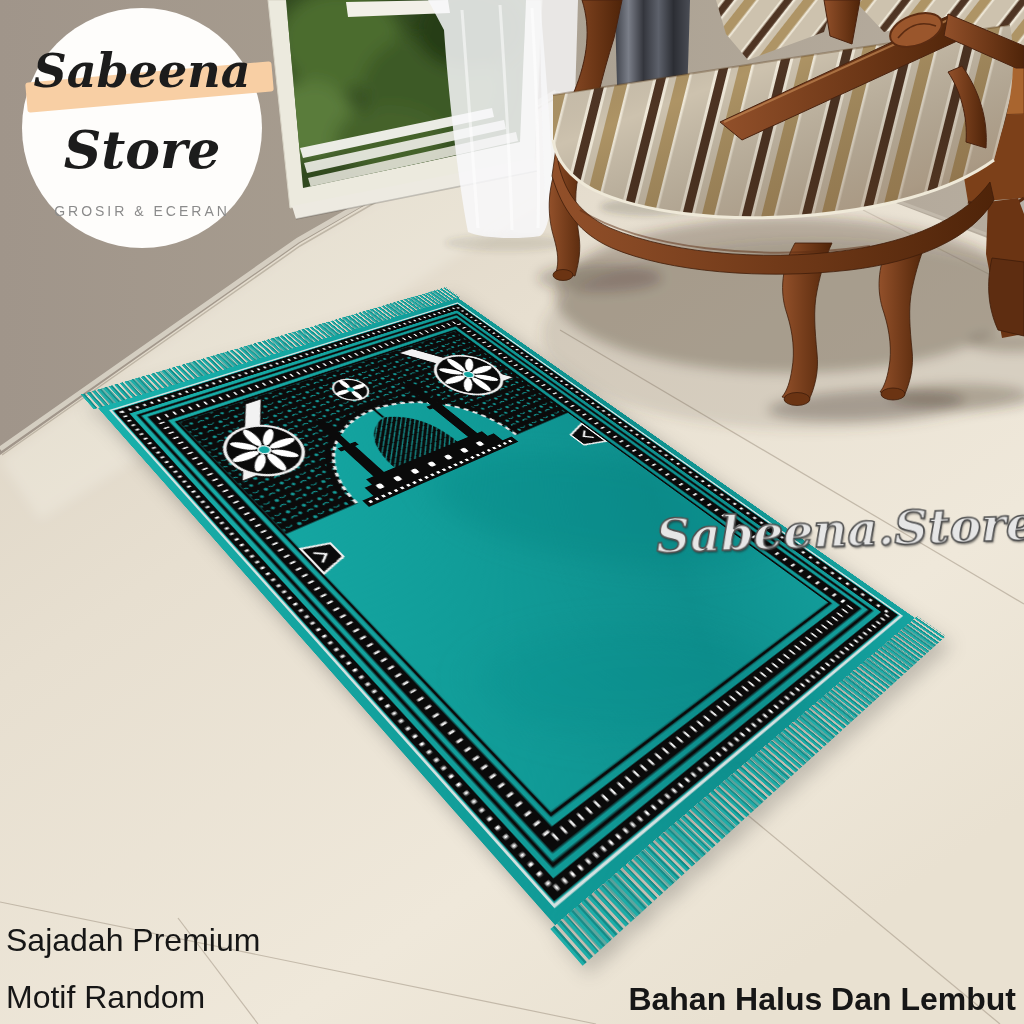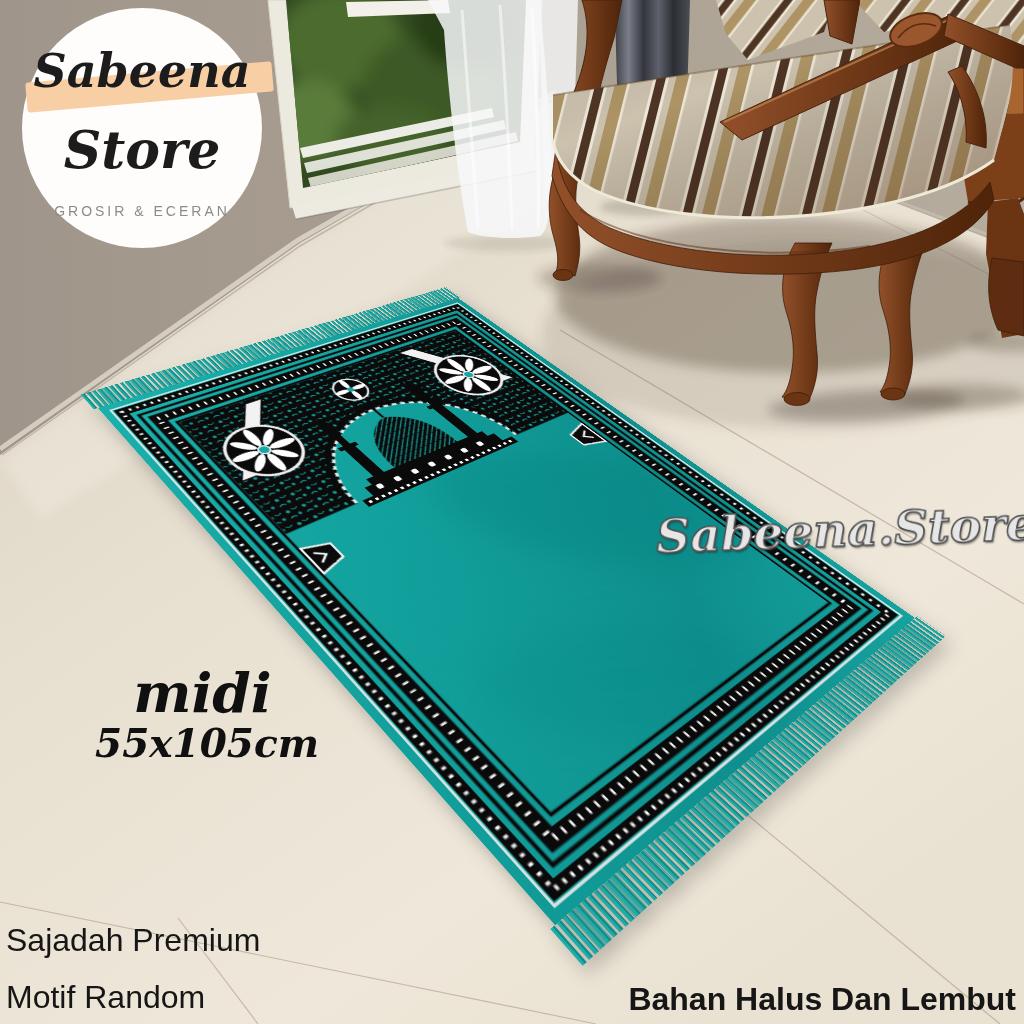--- a/index.html
+++ b/index.html
@@ -368,22 +368,18 @@
     <div class="l1wrap">
       <span class="hl"></span>
       <div class="l1">Sabeena</div>
     </div>
     <div class="l2">Store</div>
     <div class="tag">GROSIR &amp; ECERAN</div>
   </div>
 
   <div class="watermark">Sabeena.Store</div>
 
-  <div class="size-label">
-    <div class="name">midi</div>
-    <div class="dims">55x105cm</div>
-  </div>
 
   <div class="cap c1">Sajadah Premium</div>
   <div class="cap c2">Motif Random</div>
   <div class="cap c3">Bahan Halus Dan Lembut</div>
 
 </div>
 
 </body></html>

